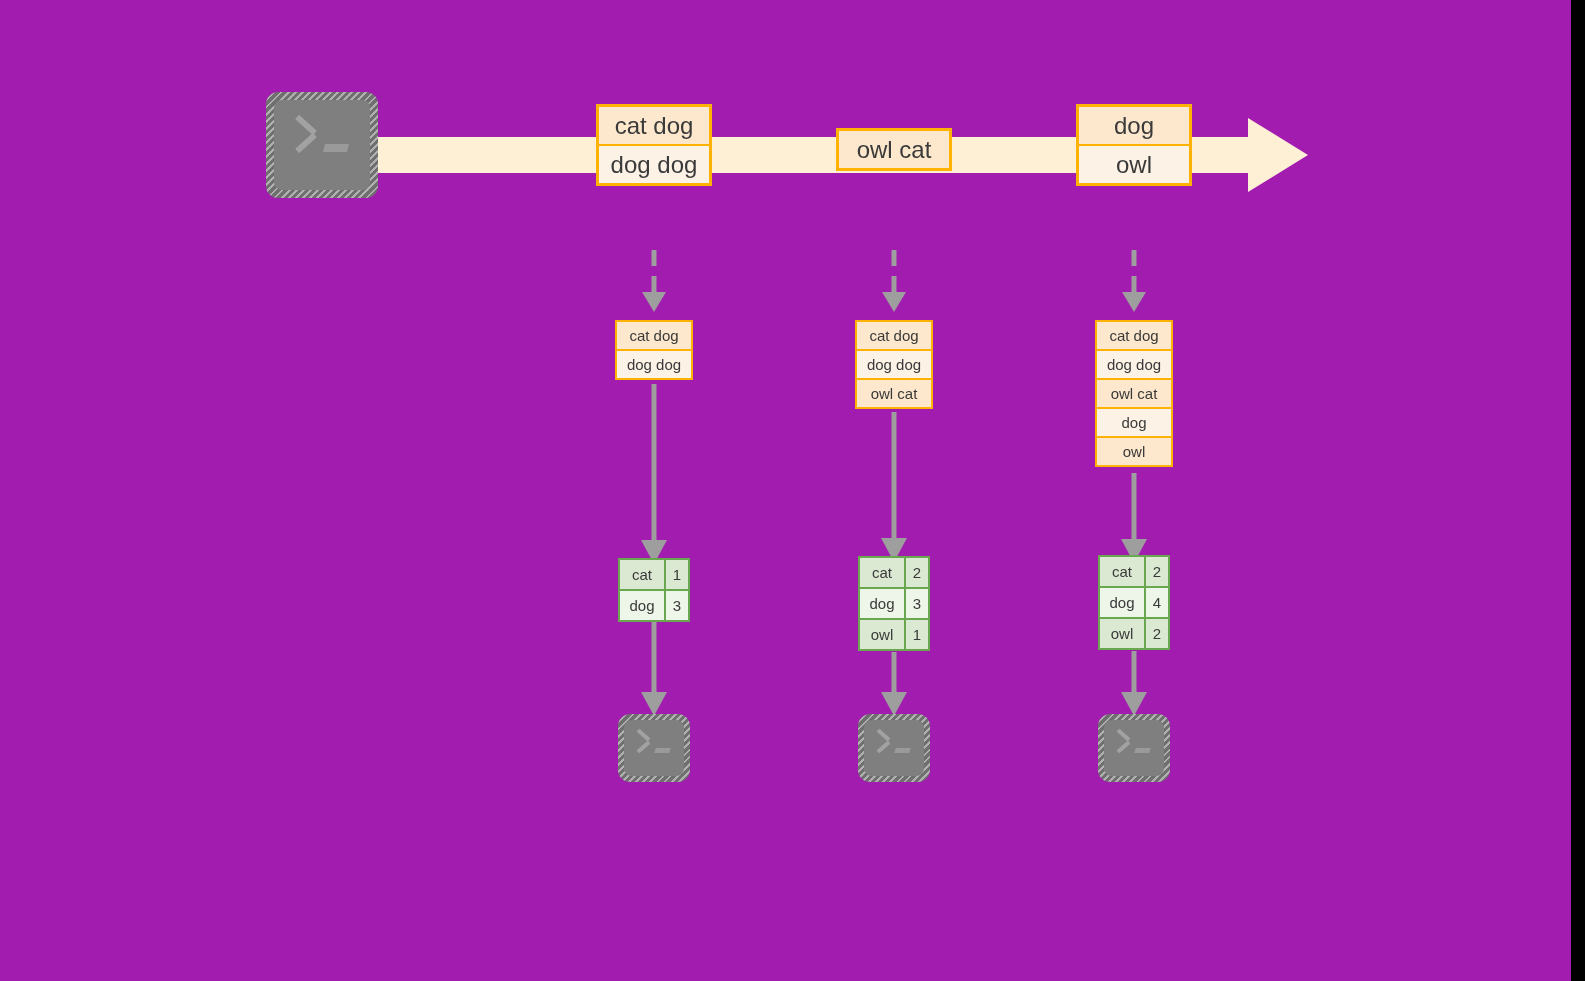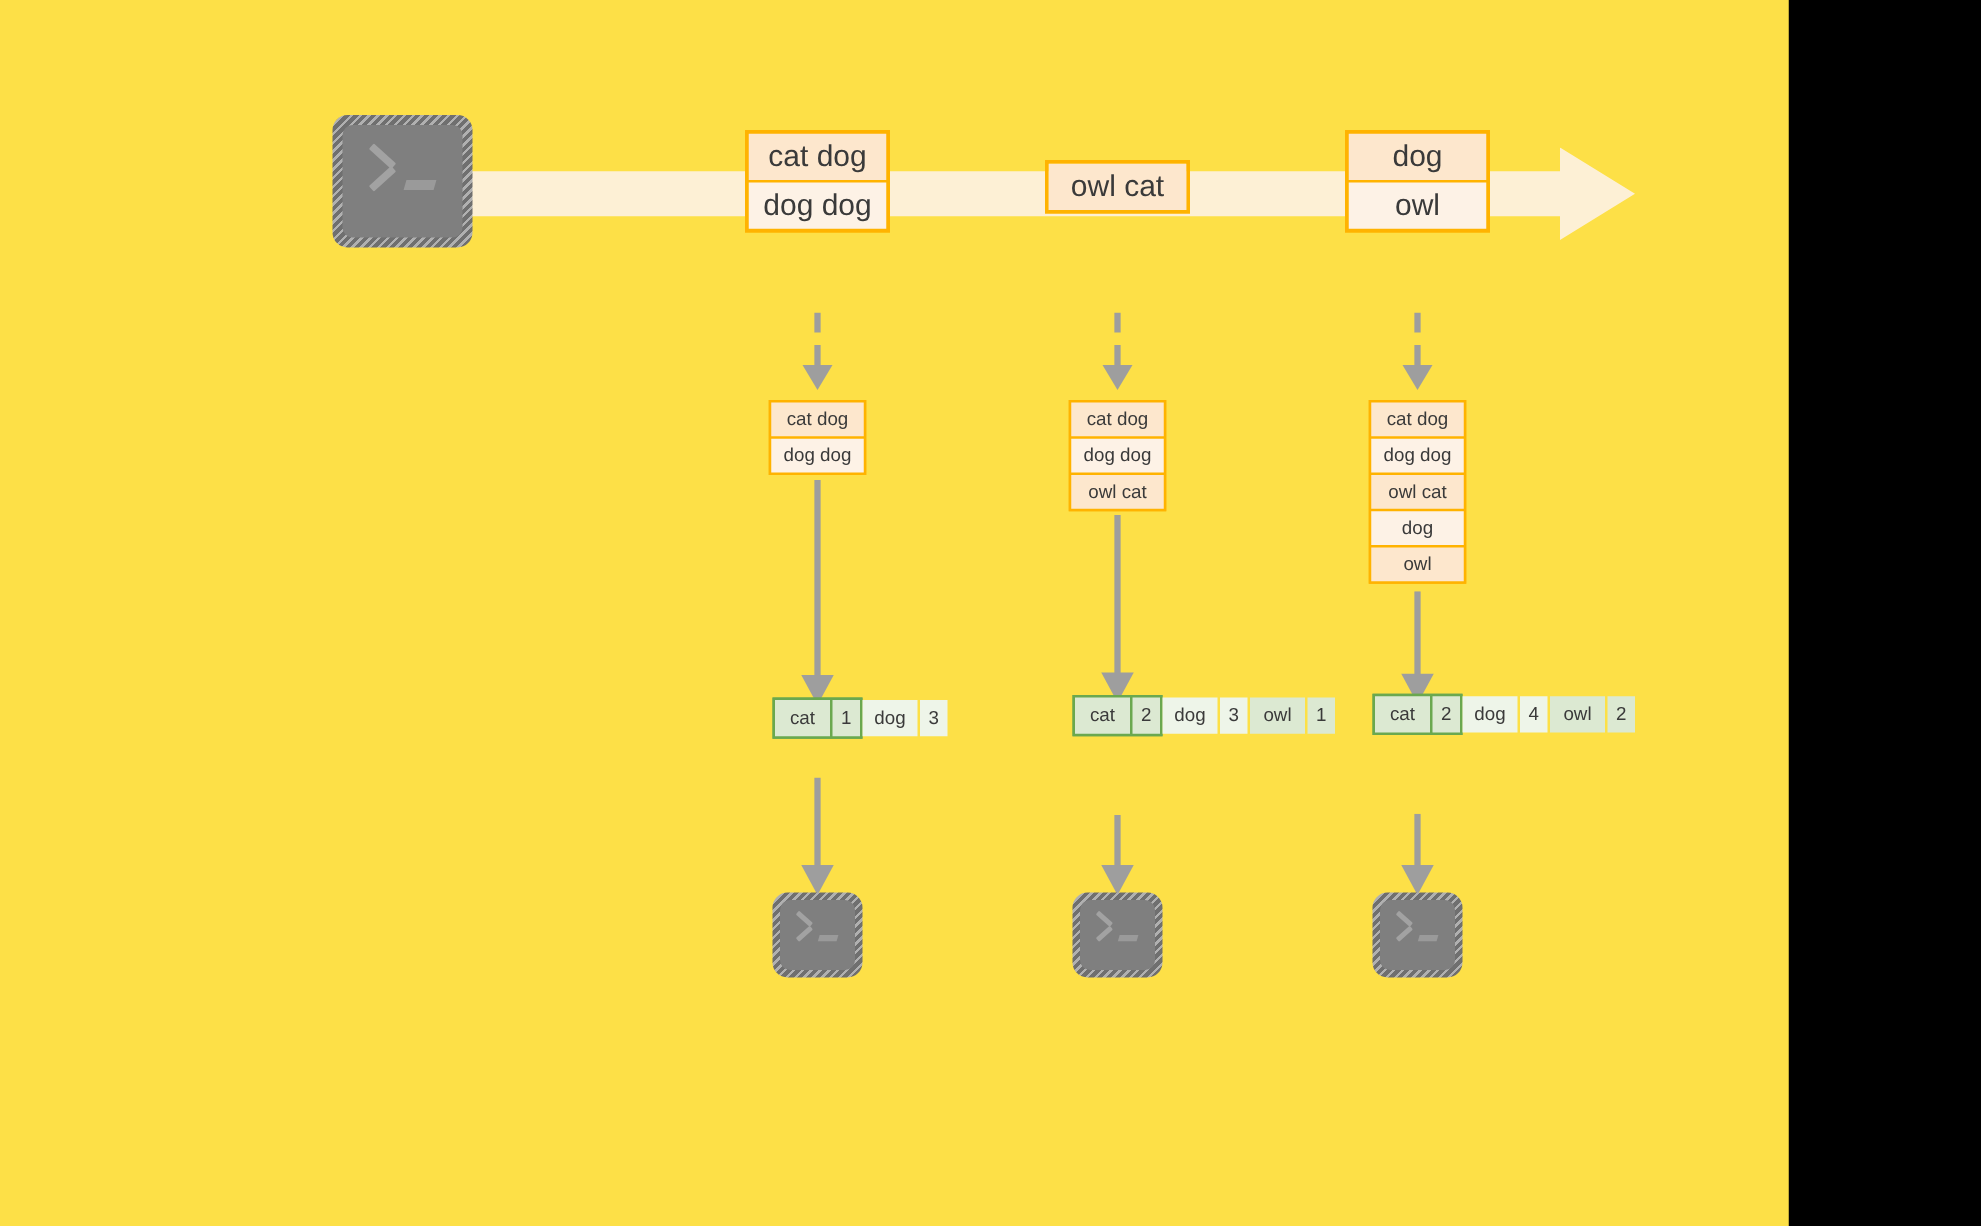--- a/index.html
+++ b/index.html
@@ -9,23 +9,23 @@
     background: #000000;
     width: 1585px; height: 981px;
     overflow: hidden;
   }
   body {
     font-family: "Liberation Sans", sans-serif;
     -webkit-font-smoothing: antialiased;
   }
   #stage {
     position: relative;
-    width: 1431px;
+    width: 1571px;
     height: 981px;
-    background: #fde047;
+    background: #a21caf;
   }
 
   
   #stream-arrow {
     position: absolute;
     left: 368px;
     top: 118px;
     width: 940px;
     height: 74px;
     z-index: 1;
@@ -107,21 +107,21 @@
   }
   .rec-small .rec-row.alt { background: #fdf2e6; }
 
   
   .result-table {
     position: absolute;
     border: 2px solid #6aa84f;
     background: #6aa84f;
     z-index: 3;
     display: flex;
-    flex-direction: row;
+    flex-direction: column;
     gap: 2px;
     width: 72px;
   }
   .result-table .res-row {
     display: flex;
     gap: 2px;
     height: 29px;
   }
   .result-table .res-cell {
     background: #dce9d2;

